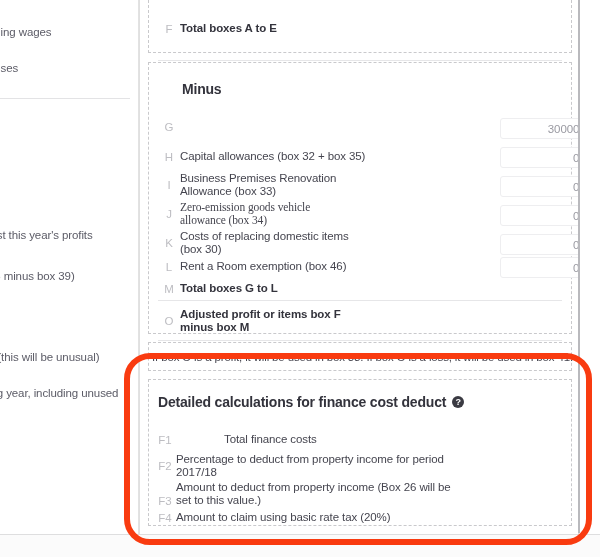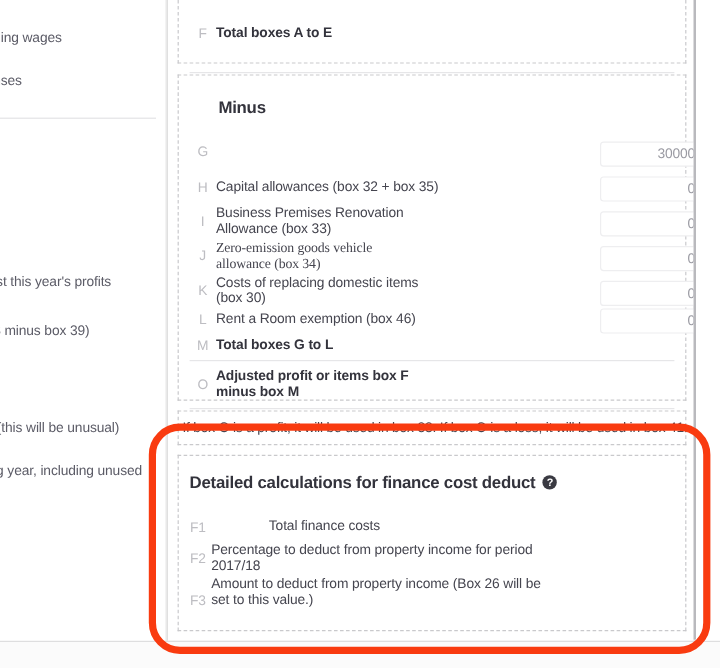--- a/index.html
+++ b/index.html
@@ -275,20 +275,24 @@
     <div class="row" style="left:14px; top:463px; width:300px; align-items:flex-start;">
       <div class="tag" style="padding-top:7px;">F2</div>
       <div class="label" style="width:278px;">Percentage to deduct from property income for period 2017/18</div>
     </div>
 
     <div class="row" style="left:14px; top:491px; width:300px; align-items:flex-end;">
       <div class="tag" style="padding-top:7px;">F3</div>
       <div class="label" style="width:278px;">Amount to deduct from property income (Box 26 will be set to this value.)</div>
     </div>
 
+    <div class="row" style="left:14px; top:521px; width:300px;">
+      <div class="tag">F4</div>
+      <div class="label">Amount to claim using basic rate tax (20%)</div>
+    </div>
 
   </div>
 
   <div id="right-track"></div>
   <div id="right-gutter"></div>
 
   <div id="bottom-strip"></div>
 
   <div id="annotation"></div>
 

